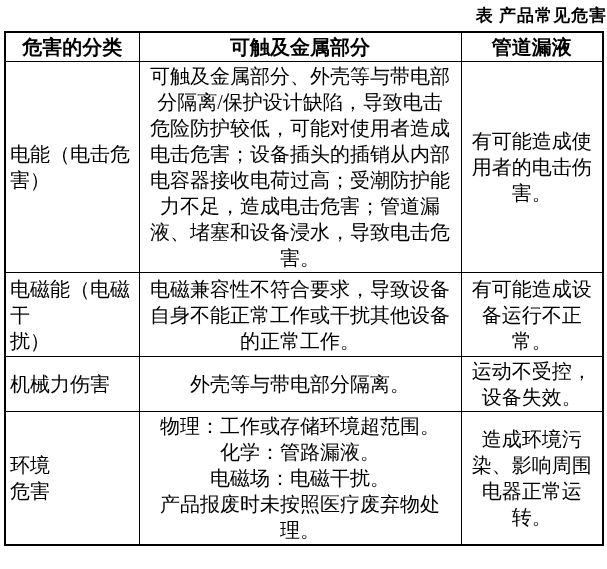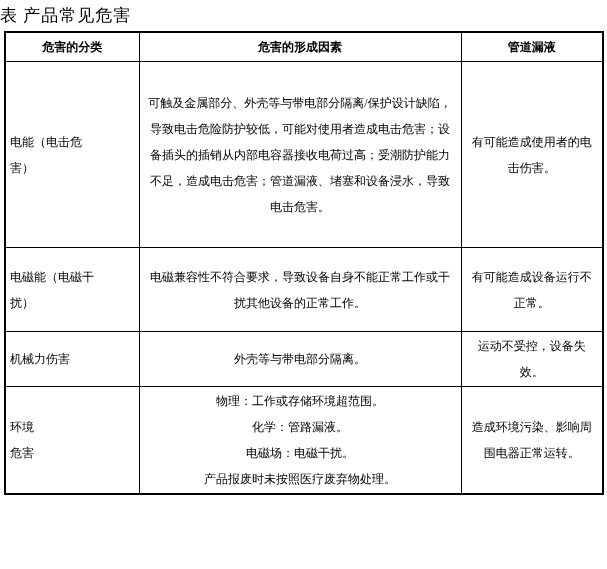--- a/index.html
+++ b/index.html
@@ -10,41 +10,41 @@
     font-family: "Liberation Serif", "DejaVu Serif", serif;
   }
   .page {
     width: 607px;
     height: 569px;
     background: #ffffff;
     overflow: hidden;
     box-sizing: border-box;
   }
   .doc-title {
-    text-align: left;
-    font-weight: normal;
+    text-align: right;
+    font-weight: bold;
     font-size: 17px;
     line-height: 22px;
     padding-top: 5px;
     padding-bottom: 4px;
     letter-spacing: 1px;
   }
   table.hazard-table {
     border-collapse: collapse;
     table-layout: fixed;
     width: 598px;
     margin-left: 4px;
     border: 2px solid #000000;
   }
   col.c-category { width: 134px; }
   col.c-factors  { width: 322px; }
   col.c-consequences { width: 142px; }
   th, td {
     border: 1px solid #000000;
-    font-size: 12px;
+    font-size: 20px;
     line-height: 26px;
     vertical-align: middle;
     word-break: break-all;
     box-sizing: border-box;
   }
   th {
     font-weight: bold;
     text-align: center;
     height: 28px;
     padding: 1px 4px;
@@ -75,21 +75,21 @@
 
   <table class="hazard-table">
     <colgroup>
       <col class="c-category">
       <col class="c-factors">
       <col class="c-consequences">
     </colgroup>
     <thead>
       <tr>
         <th>危害的分类</th>
-        <th>危害的形成因素</th>
+        <th>可触及金属部分</th>
         <th>管道漏液</th>
       </tr>
     </thead>
     <tbody>
       <tr class="row-1">
         <td class="cell-category">电能（电击危
 害）</td>
         <td class="cell-factors">可触及金属部分、外壳等与带电部分隔离/保护设计缺陷，导致电击危险防护较低，可能对使用者造成电击危害；设备插头的插销从内部电容器接收电荷过高；受潮防护能力不足，造成电击危害；管道漏液、堵塞和设备浸水，导致电击危害。</td>
         <td class="cell-consequences">有可能造成使用者的电击伤害。</td>
       </tr>

